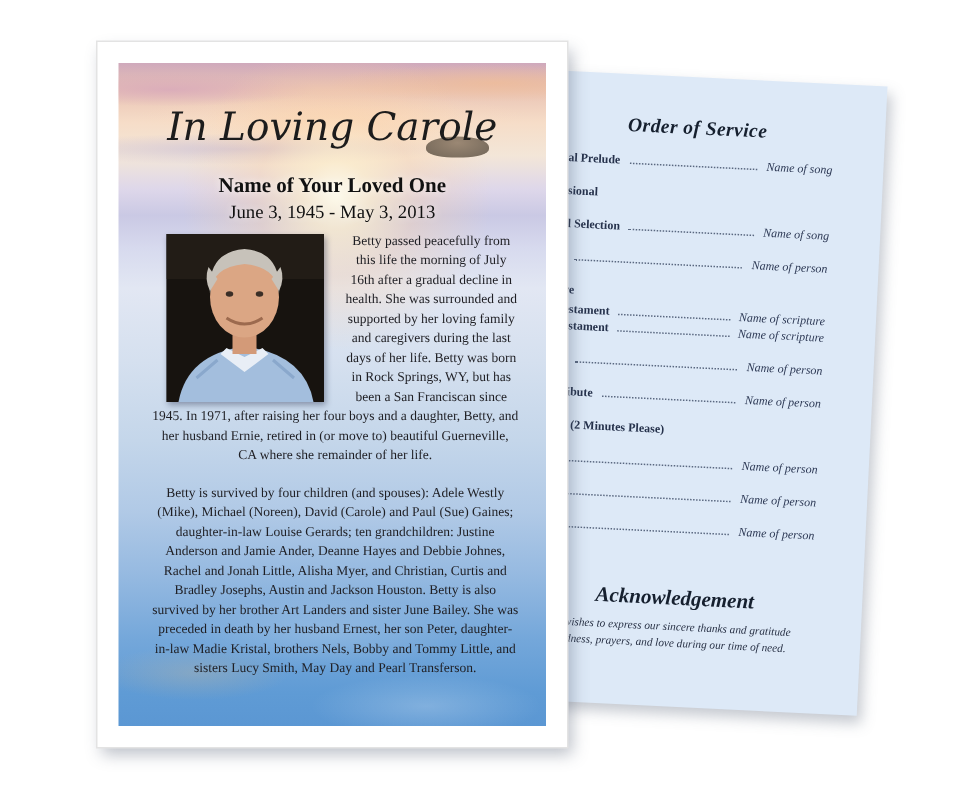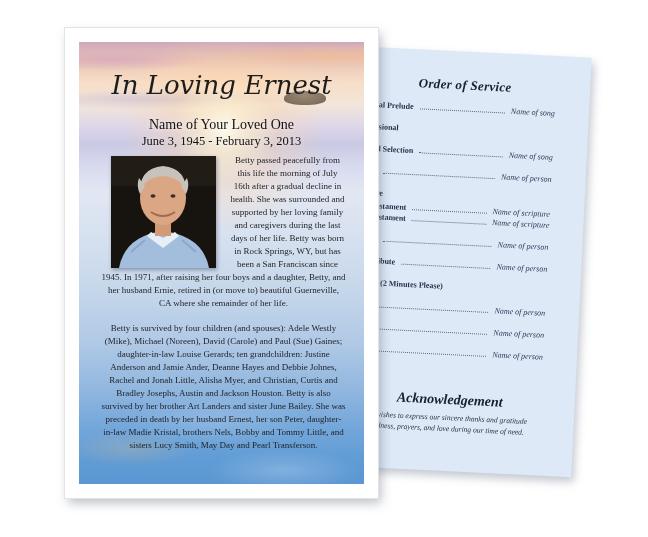--- a/index.html
+++ b/index.html
@@ -82,21 +82,21 @@
     background:radial-gradient(ellipse at 50% 30%, #93806c 0%, #6f6253 80%);
     border-radius:55% 55% 45% 45%;opacity:.92;
   }
   .memory-title{
     position:relative;margin:28px 0 0 0;text-align:center;
     font-family:"DejaVu Serif", serif;font-style:italic;
     font-size:26px;line-height:30px;color:#1c1c1c;letter-spacing:0px;
   }
   .name-block{position:relative;margin-top:16px;text-align:center;
     text-shadow:0 0 6px rgba(255,255,255,0.85);}
-  .deceased-name{font-size:14px;font-weight:normal;color:#111;line-height:17px;}
+  .deceased-name{font-size:14px;font-weight:bold;color:#111;line-height:17px;}
   .deceased-dates{font-size:12.5px;color:#111;line-height:16px;}
   .obituary{
     position:relative;margin-top:5px;padding:0 18px 0 22px;
     font-size:9px;line-height:13px;color:#1f1f24;text-align:center;
   }
   .obituary p{margin:0 0 12px 0;}
   .photo{
     float:left;width:105px;height:112px;margin:2px 13px 3px 10px;
     background:#17130f;box-shadow:1px 2px 4px rgba(30,40,70,0.4);
   }
@@ -190,25 +190,25 @@
         <div class="ack-line">y wishes to express our sincere thanks and gratitude</div>
         <div class="ack-line">ndness, prayers, and love during our time of need.</div>
       </div>
     </div>
   </div>
 
   <div class="front-card">
     <div class="front-bg">
       <div class="island"></div>
 
-      <div class="memory-title">In Loving Ernest</div>
+      <div class="memory-title">In Loving Carole</div>
 
       <div class="name-block">
         <div class="deceased-name">Name of Your Loved One</div>
-        <div class="deceased-dates">June 3, 1945 - February 3, 2013</div>
+        <div class="deceased-dates">June 3, 1945 - May 3, 2013</div>
       </div>
 
       <div class="obituary">
         <span class="photo">
           <svg viewBox="0 0 105 112" xmlns="http://www.w3.org/2000/svg">
             <rect x="0" y="0" width="105" height="112" fill="#17130f"></rect>
             <rect x="0" y="0" width="105" height="30" fill="#221c16"></rect>
             <path d="M8,112 Q14,80 52,75 Q92,80 98,112 Z" fill="#a3bedd"></path>
             <path d="M36,80 L52,92 L68,80 L64,76 L52,82 L40,76 Z" fill="#e8eef6"></path>
             <path d="M20,96 L34,84 M85,96 L71,84" stroke="#8aa8cc" stroke-width="2" fill="none"></path>

